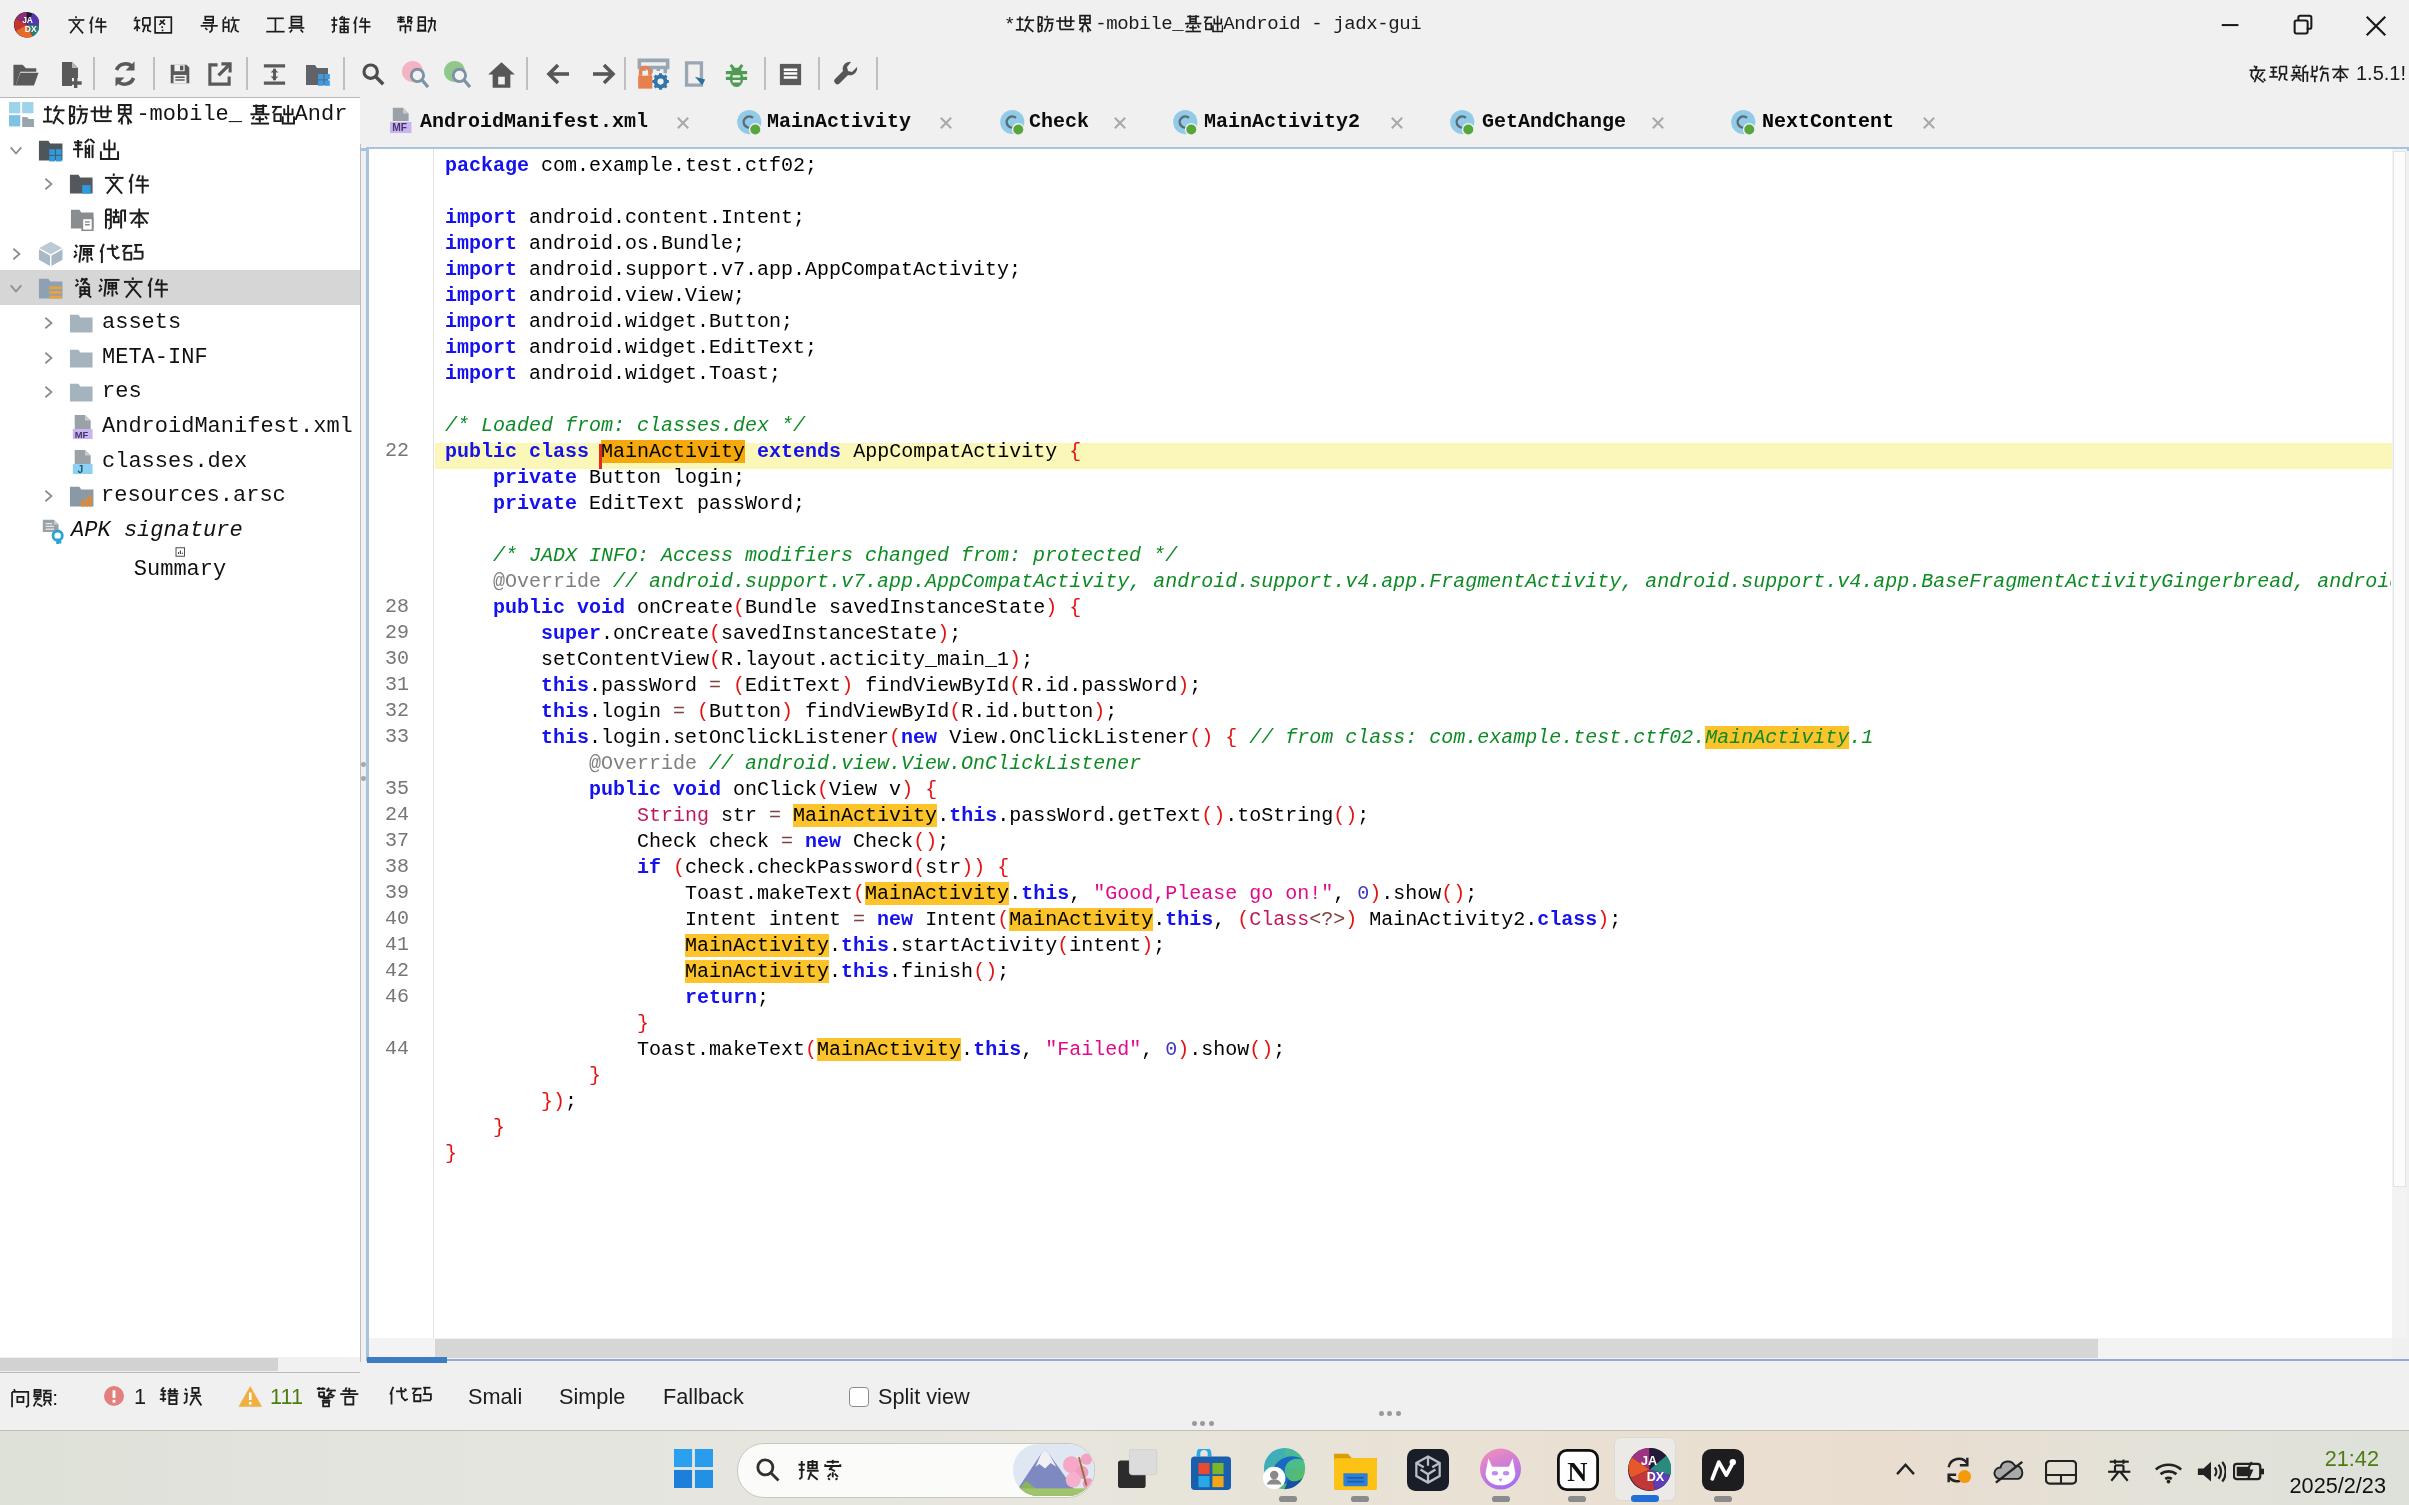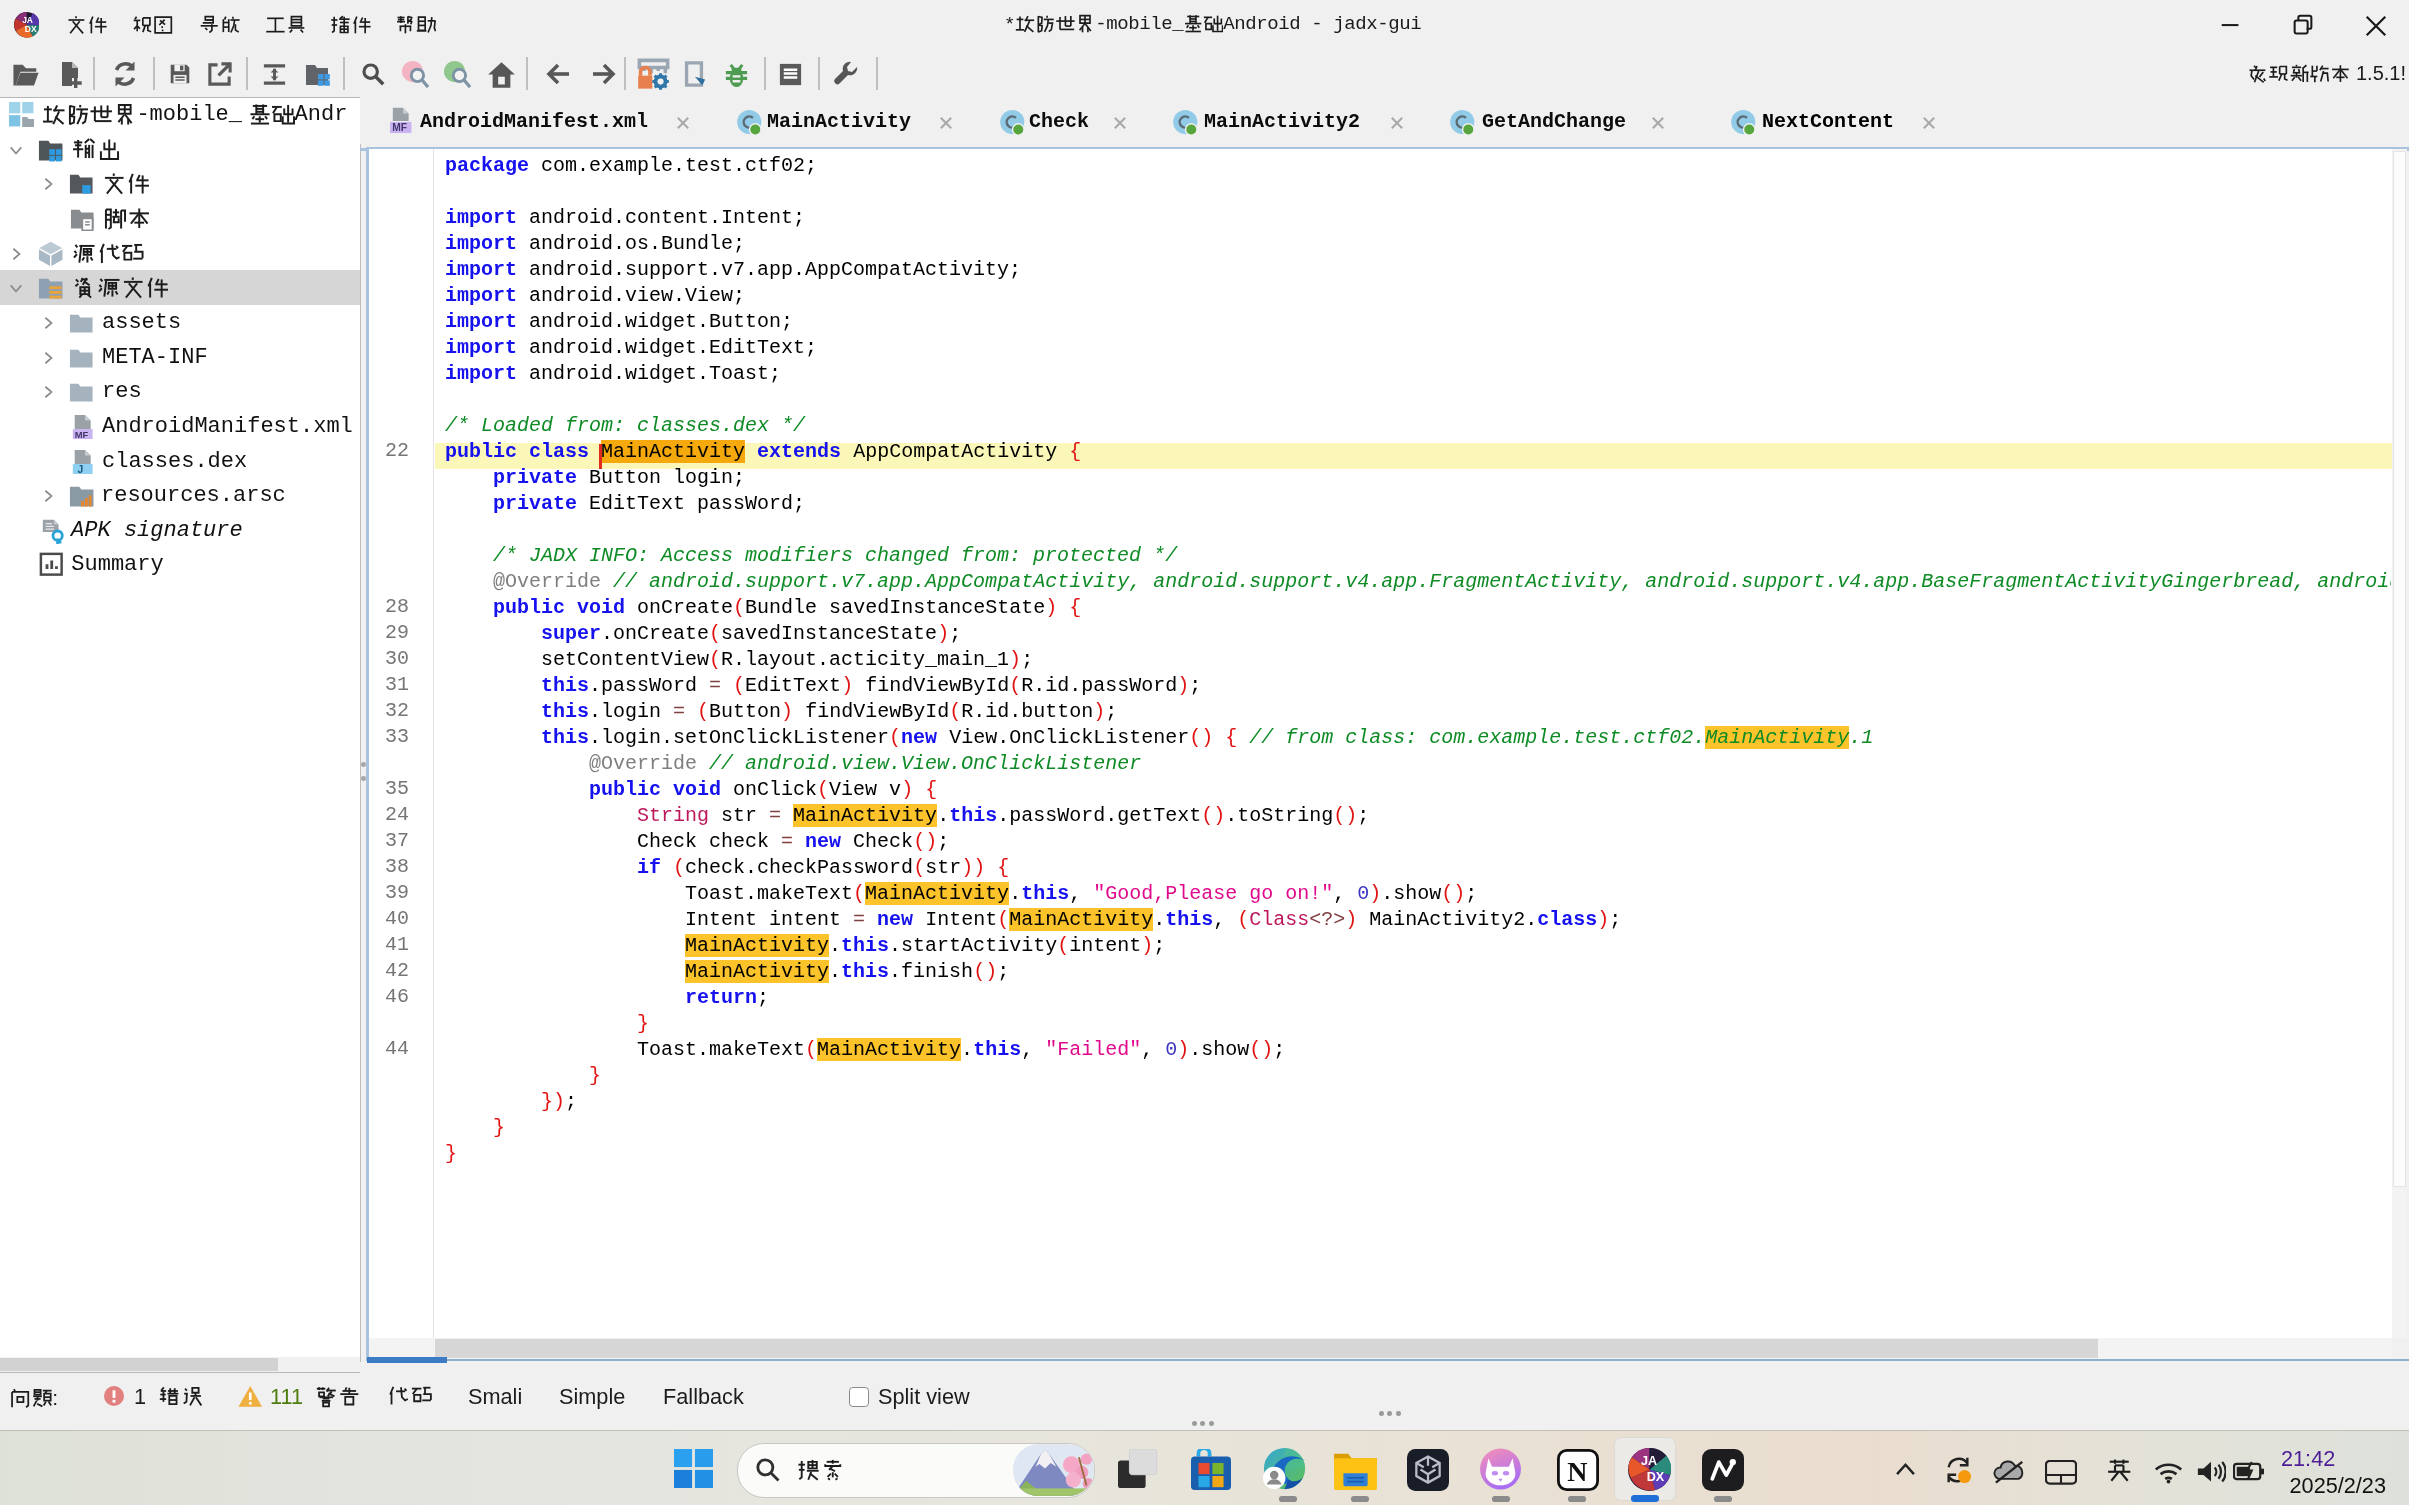--- a/index.html
+++ b/index.html
@@ -864,21 +864,21 @@
     <svg class="abs" style="left:0px;top:0px;position:relative;" width="26" height="26" viewBox="0 0 28 28">
       <path d="M3 2h12l5 5v8H3z" fill="#9aa2a8"></path>
       <path d="M15 2v5h5" fill="#c8cdd1"></path>
       <path d="M6 6h7M6 9h9M6 12h9" stroke="#e8e8e8" stroke-width="1.4"></path>
       <circle cx="19" cy="19" r="5" fill="none" stroke="#2aa3d8" stroke-width="3"></circle>
       <path d="M19 22v6M19 26h4" stroke="#2aa3d8" stroke-width="3"></path>
     </svg>
     <span style="display:inline-block;width:5.6px"></span>
     <span class="txt">APK signature</span>
   </div>
-<div class="trow" style="top:547px;">
+<div class="trow" style="top:547px;flex-direction:column;">
     <span style="display:inline-block;width:11.3px"></span>
     <span style="width:28px"></span>
     <svg class="abs" style="left:0px;top:0px;position:relative;" width="24.5" height="24.5" viewBox="0 0 26 26">
       <rect x="2" y="2" width="22" height="22" fill="none" stroke="#4a4a4a" stroke-width="2.6"></rect>
       <path d="M7 18v-5h3v5zM12 18v-9h3v9zM17 18v-3h3v3z" fill="#4a4a4a"></path>
     </svg>
     <span style="display:inline-block;width:7.5px"></span>
     <span class="txt">Summary</span>
   </div>
 <div class="abs" style="left:0;top:1357px;width:360px;height:15px;background:#f1f1f1"></div>
@@ -1246,14 +1246,14 @@
 <svg class="abs" style="left:2196px;top:1459px;" width="30" height="25.4" viewBox="0 0 32 27">
     <path d="M2 10h6l8-7v21l-8-7H2z" fill="#222"></path>
     <path d="M20 9a7 7 0 0 1 0 9M24 6a12 12 0 0 1 0 15M28 3a17 17 0 0 1 0 21" fill="none" stroke="#222" stroke-width="2.4"></path>
   </svg>
 <svg class="abs" style="left:2233px;top:1461px;" width="31" height="21" viewBox="0 0 33 22">
     <rect x="1" y="3" width="28" height="16" rx="3" fill="none" stroke="#222" stroke-width="2.4"></rect>
     <rect x="29" y="8" width="4" height="6" fill="#222"></rect>
     <rect x="4" y="6" width="14" height="10" fill="#222"></rect>
     <path d="M20 1l-5 9h5l-4 9" fill="none" stroke="#222" stroke-width="2.2"></path>
   </svg>
-<div class="abs" style="left:2281px;top:1446px;width:98px;font-size:21.7px;color:#4c1d95">21:42</div>
+<div class="abs" style="left:2281px;top:1446px;width:98px;text-align:right;font-size:21.7px;color:#4d7c0f">21:42</div>
 <div class="abs" style="left:2269px;top:1473px;width:117px;text-align:right;font-size:21.7px;color:#111">2025/2/23</div>
 
 </body></html>

